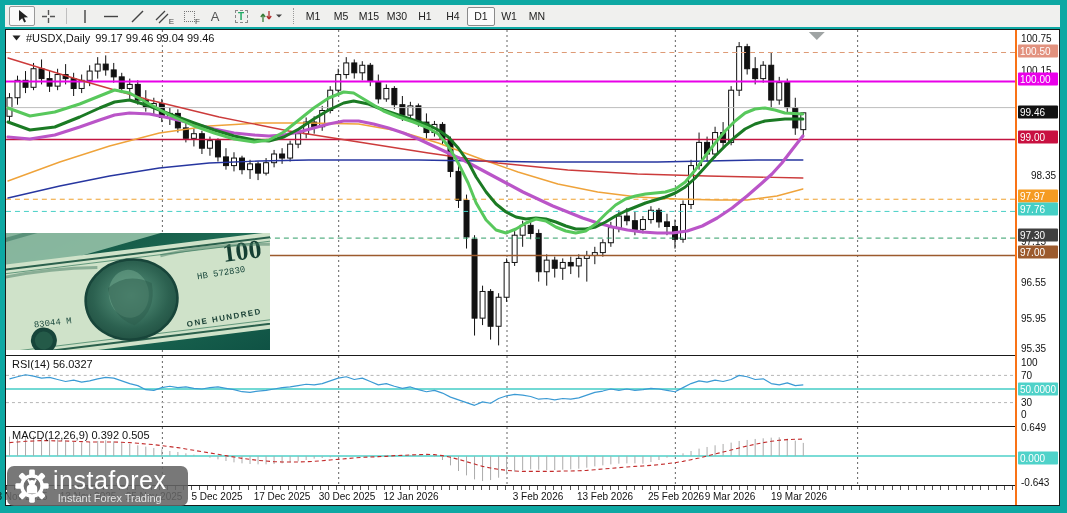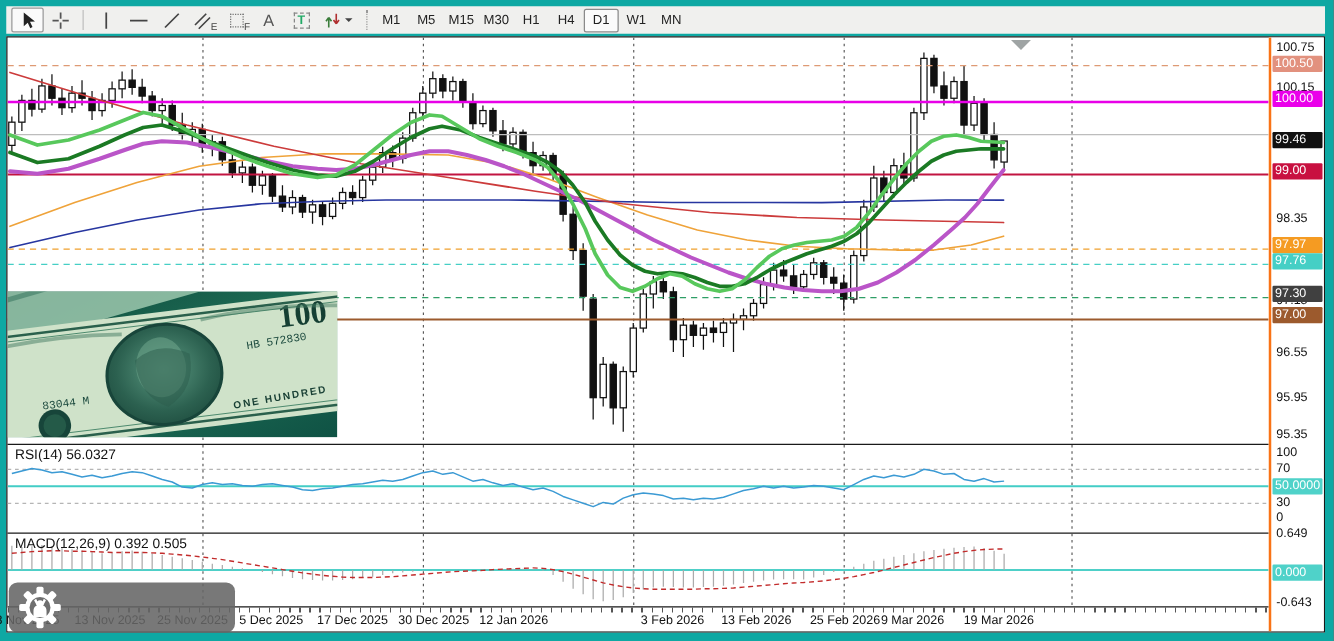--- a/index.html
+++ b/index.html
@@ -328,20 +328,27 @@
             <line x1="6" y1="238.10000000000016" x2="1019" y2="238.10000000000016" stroke="#2E9E66" stroke-width="1" stroke-dasharray="5 4"></line>
             <line x1="6" y1="255.5" x2="1019" y2="255.5" stroke="#9C5A2D" stroke-width="1.6"></line>
             <polyline points="8,181 60,162 110,146 160,133 210,126 260,123 310,123 360,124 400,131 440,143 480,158 520,172 560,184 600,192 640,197 680,199 720,200 750,200 780,196 806,189" fill="none" stroke="#EFA33A" stroke-width="1.4" stroke-linejoin="round" stroke-linecap="round"></polyline>
             <polyline points="8,198 60,186 110,176 160,168 210,163 260,161 310,160 420,160 540,162 660,162 760,160 806,160" fill="none" stroke="#2736A0" stroke-width="1.4" stroke-linejoin="round" stroke-linecap="round"></polyline>
             <polyline points="8,58 80,80 150,100 220,117 290,131 360,142 430,153 500,163 570,170 640,174 710,176 806,178" fill="none" stroke="#CC3B3B" stroke-width="1.4" stroke-linejoin="round" stroke-linecap="round"></polyline>
             <polyline points="8,137 30,139 55,135 80,127 100,120 115,115 130,113 150,114 170,118 195,124 215,129 235,133 255,135 270,136 285,135 300,132 315,128 330,124 345,121 360,121 375,124 390,128 405,133 420,139 435,146 450,153 465,160 480,168 495,176 510,184 525,192 540,199 555,206 570,212 585,218 600,223 615,227 630,230 645,232 660,233 675,233 690,231 705,226 720,218 735,208 750,196 765,183 775,174 785,163 795,150 806,136" fill="none" stroke="#BA55C8" stroke-width="3.2" stroke-linejoin="round" stroke-linecap="round"></polyline>
             <polyline points="8,122 30,130 55,127 80,117 100,108 115,102 130,100 150,106 170,114 195,123 215,130 235,136 255,140 270,141 285,137 300,129 315,119 330,110 345,103 355,101 370,104 385,110 400,115 415,120 430,125 440,130 450,137 460,148 470,162 478,177 488,192 498,204 508,212 518,217 528,219 538,218 548,219 558,222 568,226 578,229 588,229 598,227 608,222 618,216 628,211 638,207 648,203 658,200 668,197 678,193 688,187 698,178 708,167 718,156 728,146 738,137 748,129 758,124 768,121 778,120 788,119 806,119" fill="none" stroke="#1B7A24" stroke-width="3" stroke-linejoin="round" stroke-linecap="round"></polyline>
             <polyline points="8,108 30,116 55,112 80,104 100,96 115,90 130,93 150,104 170,115 195,126 215,133 235,139 255,142 270,140 285,132 300,120 315,108 330,98 345,92 355,93 370,102 385,111 400,117 415,122 430,128 440,134 450,146 460,163 470,183 478,203 488,220 498,230 508,233 518,229 528,223 538,219 548,221 558,227 568,231 578,233 588,231 598,224 608,214 618,205 628,199 638,196 648,194 658,193 668,192 678,189 688,182 698,170 708,156 718,143 728,131 738,121 748,113 758,109 768,108 778,110 788,113 806,114" fill="none" stroke="#58C85C" stroke-width="3" stroke-linejoin="round" stroke-linecap="round"></polyline>
             <polygon points="812,32 828,32 820,40" fill="#9FA4A4"></polygon>
           </svg>
+        <div class="paneltitle">
+          <svg width="9" height="6" viewBox="0 0 9 6">
+              <path d="M0.5,0.5 L8.5,0.5 L4.5,5.5 Z" fill="#222"></path>
+            </svg>
+          <span>#USDX,Daily</span>
+          <span>99.17 99.46 99.04 99.46</span>
+        </div>
 
         <div class="bill">
           <svg width="264" height="117" viewBox="0 0 264 117">
             <defs>
               <linearGradient id="bg1" x1="0" y1="0" x2="1" y2="1">
                 <stop offset="0" stop-color="#0d4a3c"></stop>
                   <stop offset="0.5" stop-color="#1f6e56"></stop>
                   <stop offset="1" stop-color="#0f5244"></stop>
               </linearGradient>
               <radialGradient id="oval" cx="0.5" cy="0.45" r="0.75">
@@ -522,21 +529,21 @@
             <span class="datelabel" style="left: 670px;">25 Feb 2026</span>
             <span class="datelabel" style="left: 724px;">9 Mar 2026</span>
             <span class="datelabel" style="left: 793px;">19 Mar 2026</span>
           </div>
       </div>
     </div>
 
     <div class="axis" id="price-axis">
         <span class="tick" style="top: 8px;">100.75</span>
         <span class="tick" style="top: 40px;">100.15</span>
-        <span class="tick" style="top: 145px;">98.35</span>
+        <span class="tick" style="top: 145px; margin-left: 10px;">98.35</span>
         <span class="tick" style="top: 211px;">97.15</span>
         <span class="tick" style="top: 252px;">96.55</span>
         <span class="tick" style="top: 288px;">95.95</span>
         <span class="tick" style="top: 318px;">95.35</span>
         <span class="tick" style="top: 332px;">100</span>
         <span class="tick" style="top: 345px;">70</span>
         <span class="tick" style="top: 372px;">30</span>
         <span class="tick" style="top: 384px;">0</span>
         <span class="tick" style="top: 397px;">0.649</span>
         <span class="tick" style="top: 452px;">-0.643</span>
@@ -562,15 +569,19 @@
           <rect x="-3" y="-17.5" width="6" height="7" rx="1.5" transform="rotate(180)"></rect>
           <rect x="-3" y="-17.5" width="6" height="7" rx="1.5" transform="rotate(225)"></rect>
           <rect x="-3" y="-17.5" width="6" height="7" rx="1.5" transform="rotate(270)"></rect>
           <rect x="-3" y="-17.5" width="6" height="7" rx="1.5" transform="rotate(315)"></rect>
           <circle r="12.5"></circle>
         </g>
         <circle r="8.8" fill="#6e6e6e"></circle>
         <circle cx="0" cy="-3.2" r="3" fill="#fff"></circle>
         <path d="M -5.5 8 L -5.5 3 Q -5.5 -0.8 -2.6 -1.4 L -5 -6.2 L -3.2 -7.3 L -1.1 -2.6 L 1.1 -2.6 L 3.2 -7.3 L 5 -6.2 L 2.6 -1.4 Q 5.5 -0.8 5.5 3 L 5.5 8 Z" fill="#fff"></path>
       </svg>
+      <div class="wm-text">
+        <div class="wm-brand">instaforex</div>
+        <div class="wm-tag">Instant Forex Trading</div>
+      </div>
     </div>
   </div>
 </div>
 
 </body></html>

